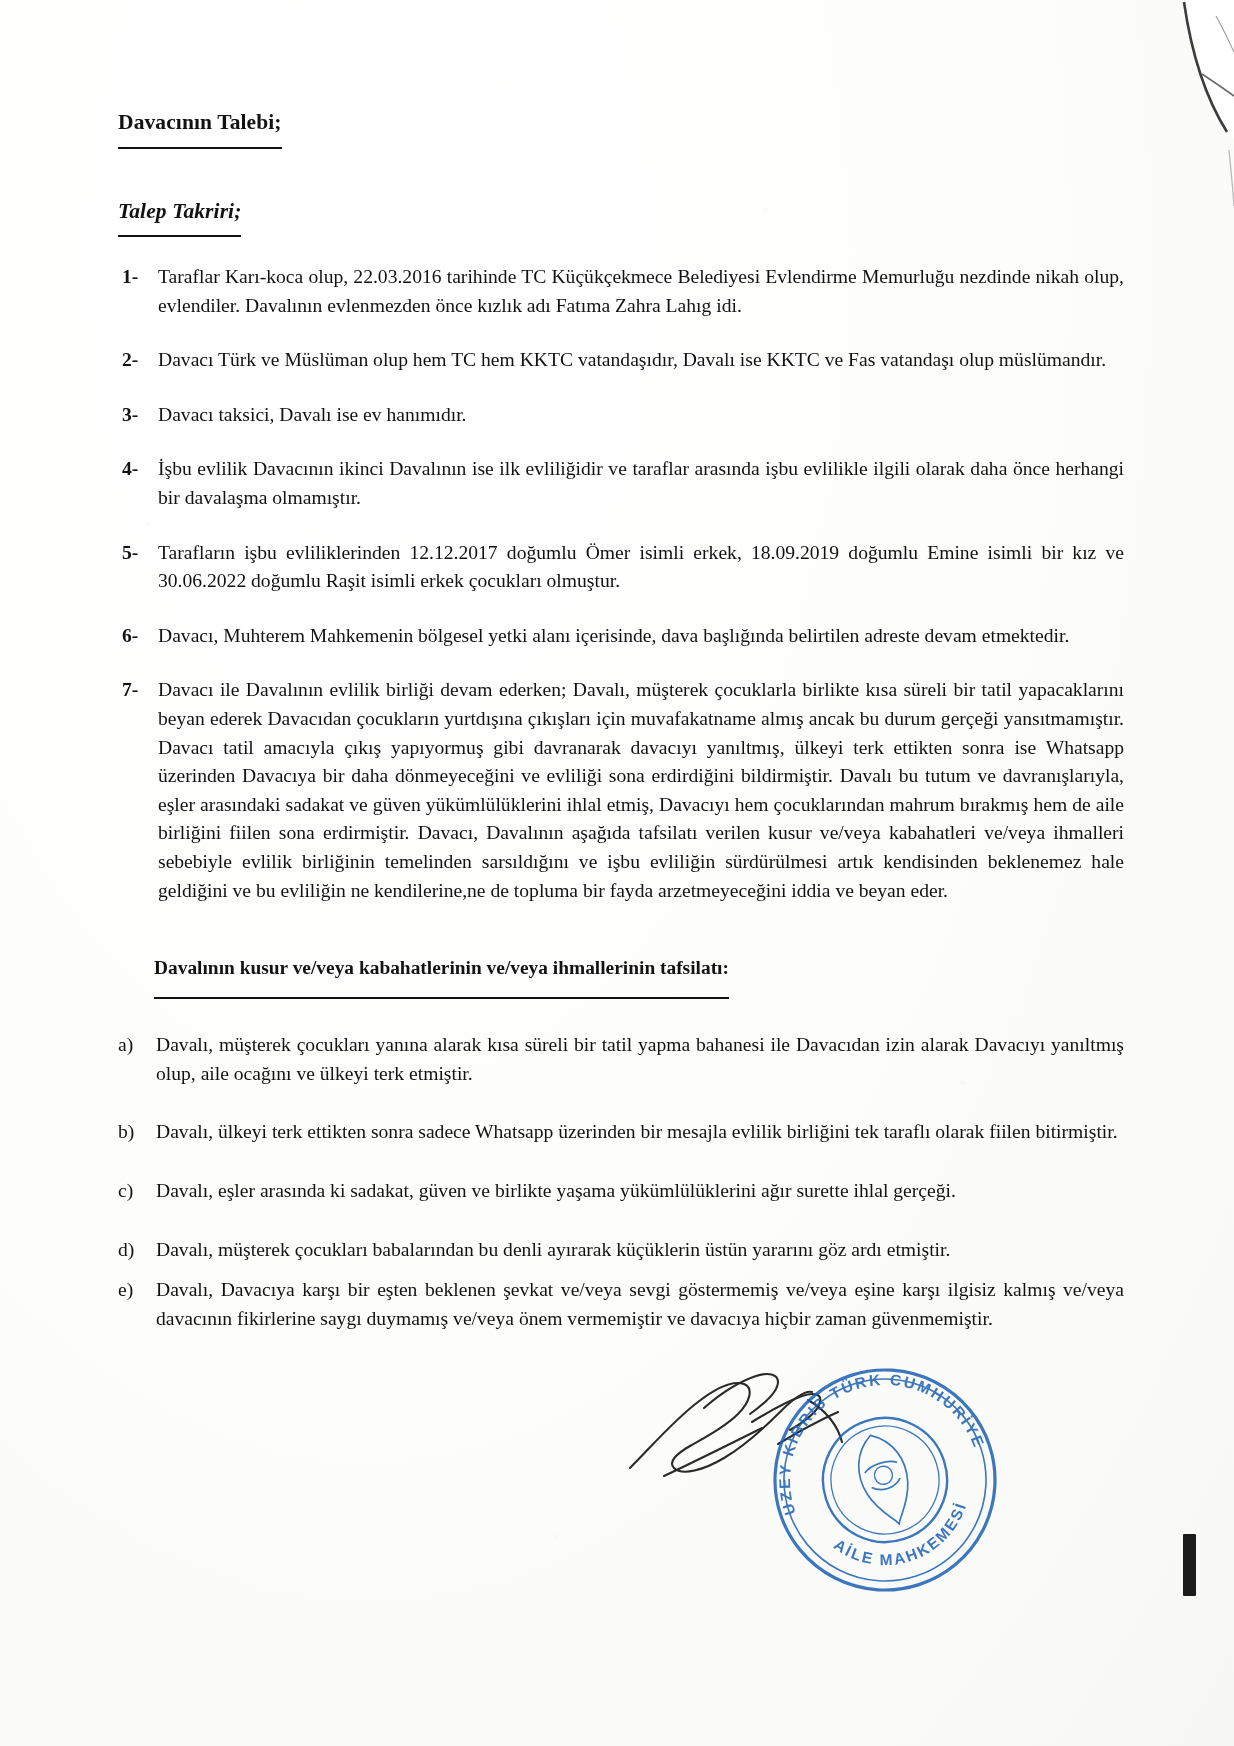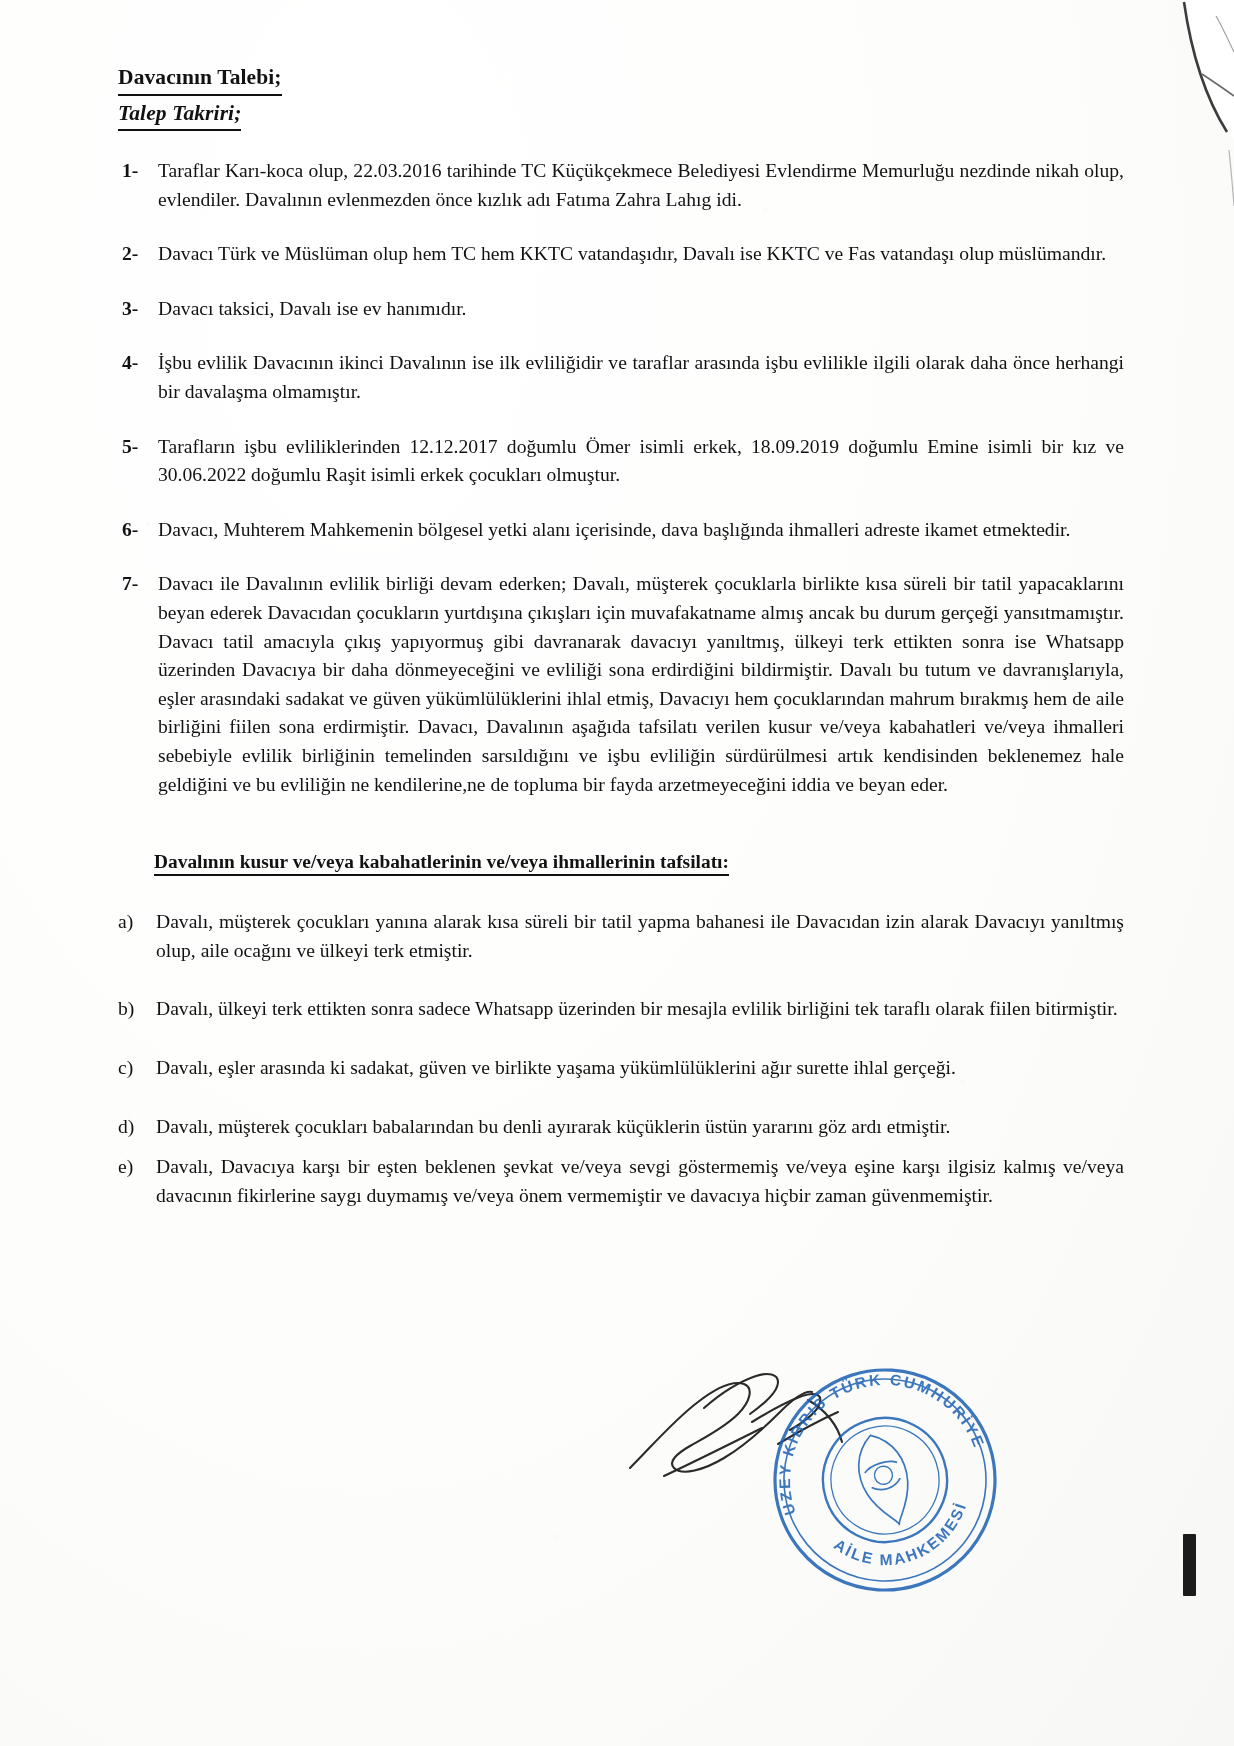--- a/index.html
+++ b/index.html
@@ -44,21 +44,22 @@
 
   .heading{
     font-weight:bold;
     font-size:21.5px;
     letter-spacing:.1px;
     line-height:1.42;
   }
   .heading span{
     display:inline-block;
     border-bottom:2.2px solid #111;
-    padding-bottom:1px;
+    padding-bottom:9px;
+    margin-top:45px;
   }
   .heading .l2{margin-top:2px;font-style:italic;}
 
   .item{
     display:flex;
     margin-top:26px;
     font-size:19.6px;
     line-height:1.46;
   }
   .item .marker{
@@ -79,21 +80,21 @@
 
   .subheading{
     margin-top:52px;
     margin-left:36px;
     font-weight:bold;
     font-size:19.4px;
   }
   .subheading span{
     display:inline-block;
     border-bottom:2.4px solid #111;
-    padding-bottom:1px;
+    padding-bottom:18px;
   }
   .lettered{margin-top:30px;}
   .lettered.first{margin-top:32px;}
   .lettered.e{margin-top:12px;}
 
   
   .stamp{
     position:absolute;
     left:760px;top:1355px;
     width:250px;height:250px;
@@ -150,21 +151,21 @@
       <div class="body">İşbu evlilik Davacının ikinci Davalının ise  ilk evliliğidir ve taraflar arasında işbu evlilikle ilgili olarak  daha önce herhangi bir davalaşma olmamıştır.</div>
     </div>
 
     <div class="item">
       <div class="marker">5-</div>
       <div class="body">Tarafların işbu evliliklerinden 12.12.2017 doğumlu Ömer isimli erkek, 18.09.2019 doğumlu Emine isimli bir kız ve 30.06.2022 doğumlu Raşit isimli erkek çocukları olmuştur.</div>
     </div>
 
     <div class="item">
       <div class="marker">6-</div>
-      <div class="body">Davacı, Muhterem Mahkemenin bölgesel yetki alanı içerisinde, dava başlığında ihmalleri adreste ikamet etmektedir.</div>
+      <div class="body">Davacı, Muhterem Mahkemenin bölgesel yetki alanı içerisinde, dava başlığında belirtilen adreste devam etmektedir.</div>
     </div>
 
     <div class="item">
       <div class="marker">7-</div>
       <div class="body">Davacı ile Davalının evlilik birliği devam ederken; Davalı, müşterek çocuklarla birlikte kısa süreli bir tatil yapacaklarını beyan ederek Davacıdan çocukların yurtdışına çıkışları için muvafakatname almış ancak bu durum gerçeği yansıtmamıştır.  Davacı tatil amacıyla çıkış yapıyormuş gibi davranarak davacıyı yanıltmış, ülkeyi terk ettikten sonra ise Whatsapp üzerinden Davacıya bir daha dönmeyeceğini ve evliliği sona erdirdiğini bildirmiştir.  Davalı bu tutum ve davranışlarıyla, eşler arasındaki sadakat ve güven yükümlülüklerini ihlal etmiş, Davacıyı hem çocuklarından mahrum bırakmış hem de aile birliğini fiilen sona erdirmiştir. Davacı, Davalının aşağıda tafsilatı verilen kusur ve/veya kabahatleri ve/veya ihmalleri sebebiyle evlilik birliğinin temelinden sarsıldığını ve  işbu evliliğin sürdürülmesi artık kendisinden beklenemez hale geldiğini ve bu evliliğin ne kendilerine,ne de topluma bir fayda arzetmeyeceğini iddia ve beyan eder.</div>
     </div>
 
     <div class="subheading">
       <span>Davalının kusur ve/veya kabahatlerinin ve/veya ihmallerinin tafsilatı:</span>
     </div>

